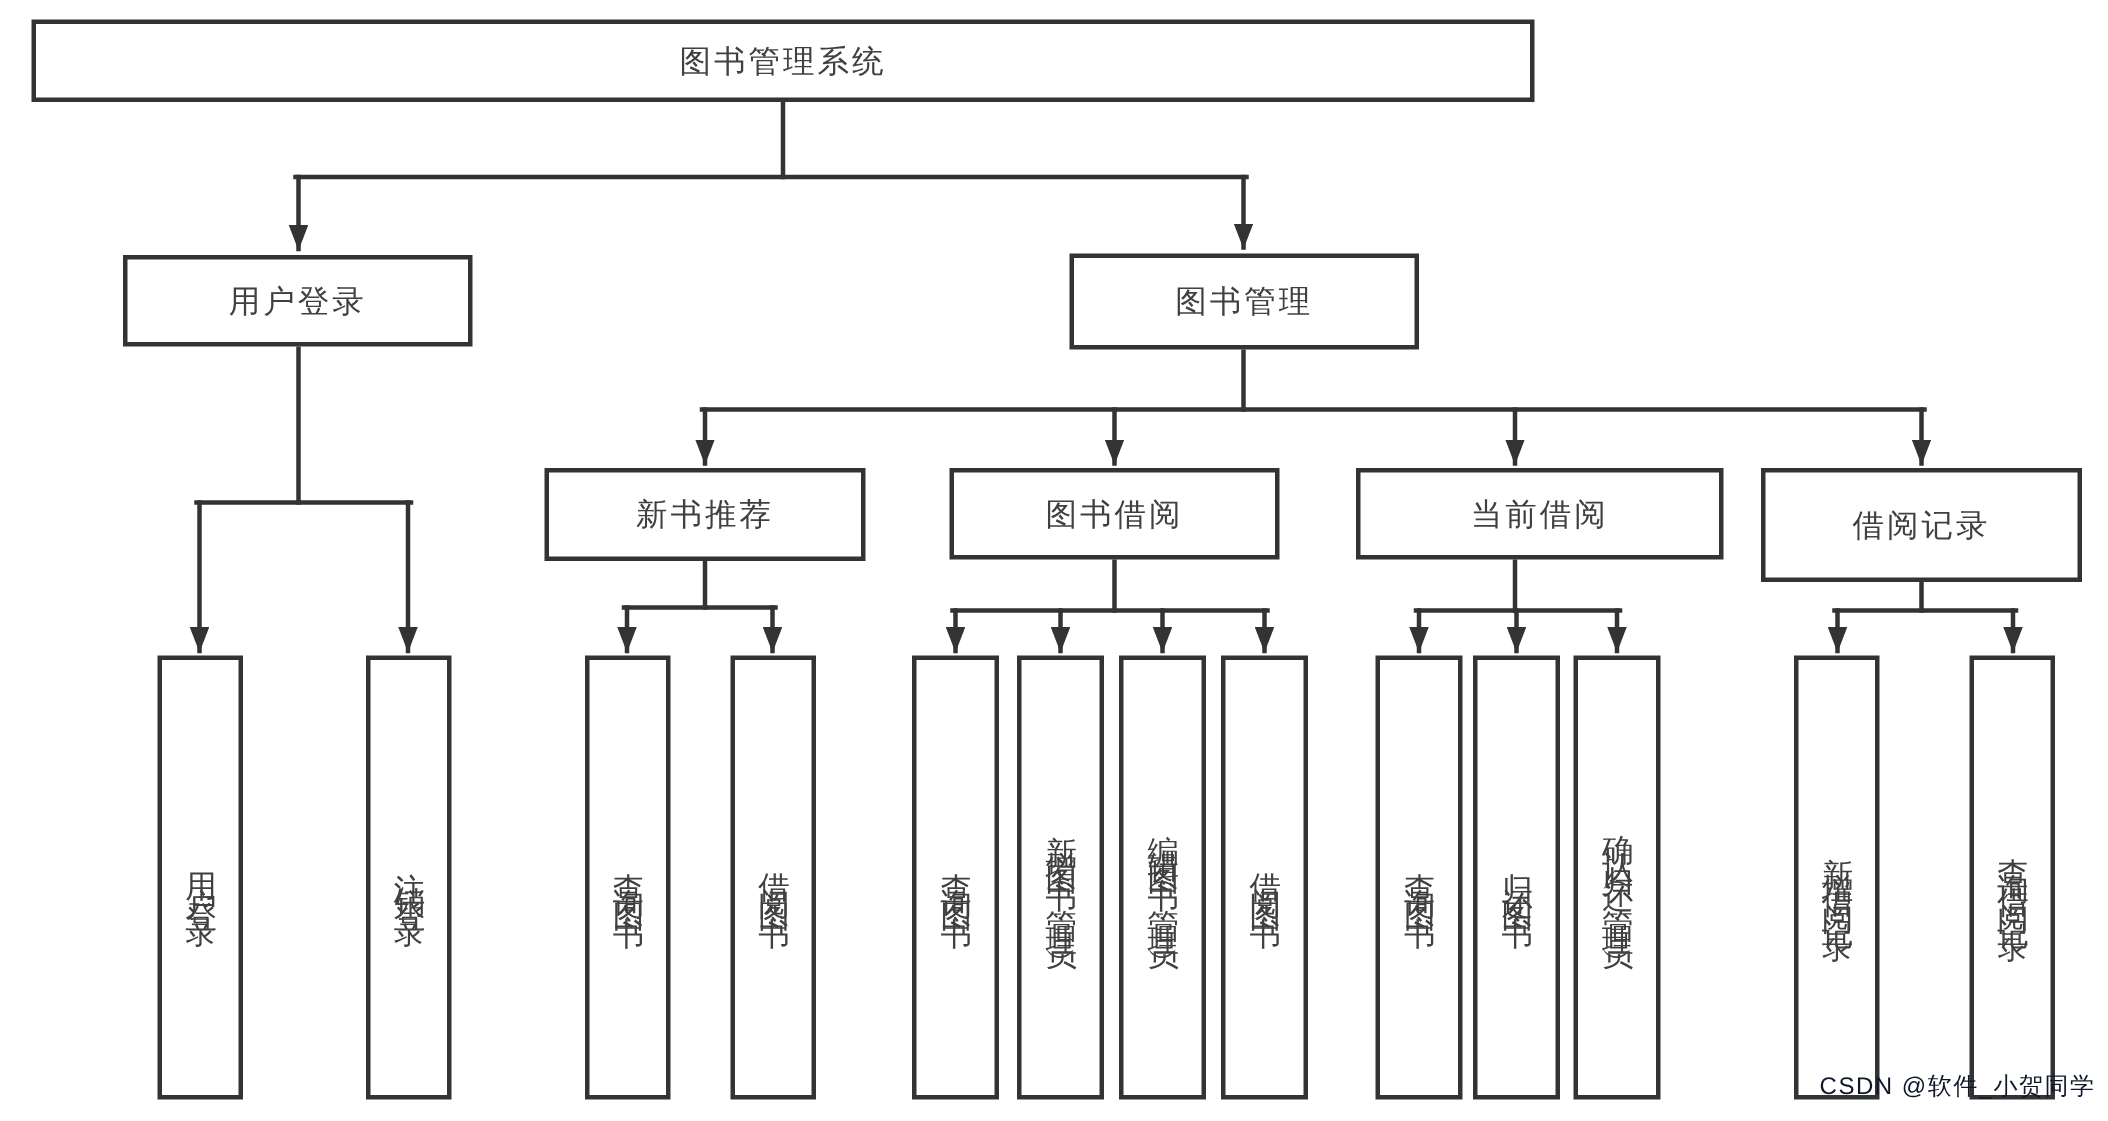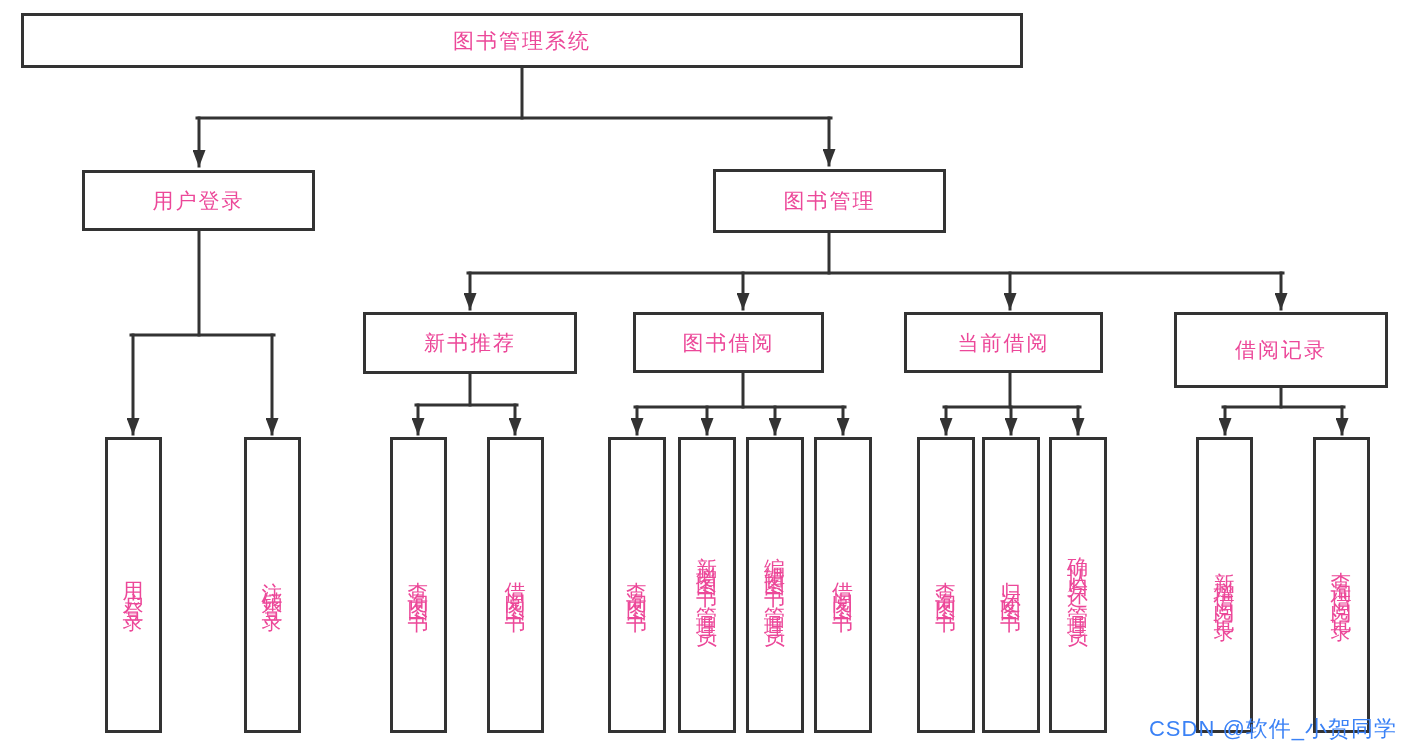--- a/index.html
+++ b/index.html
@@ -4,30 +4,30 @@
 <style>
   html,body{margin:0;padding:0;background:#ffffff;}
   #stage{
     position:relative;width:1405px;height:747px;background:#ffffff;overflow:hidden;
     font-family:"Liberation Sans","DejaVu Sans",sans-serif;color:#333333;
   }
   #wires{position:absolute;left:0;top:0;z-index:0;}
   .node{
     position:absolute;box-sizing:border-box;background:#ffffff;border:3px solid #333333;
     display:flex;align-items:center;justify-content:center;z-index:1;
-    color:#ec4899;
+    color:#404040;
   }
   .hnode{font-size:21px;letter-spacing:2px;}
   .leaf{
     writing-mode:vertical-rl;text-orientation:mixed;
     font-size:21px;letter-spacing:10px;line-height:1;
   }
   .watermark{
     position:absolute;top:714px;right:8px;z-index:3;
-    font-size:22px;letter-spacing:1px;color:#3b82f6;white-space:nowrap;
+    font-size:16px;letter-spacing:1px;color:#0f172a;white-space:nowrap;
   }
 </style>
 </head>
 <body>
 
 <div id="stage">
 
   <svg id="wires" width="1405" height="747" viewBox="0 0 1405 747">
     <defs>
       <marker id="ah" viewBox="0 0 17 13" markerUnits="userSpaceOnUse" markerWidth="17" markerHeight="13" refX="16" refY="6.5" orient="auto">
@@ -77,22 +77,22 @@
       <line x1="1342" y1="407" x2="1342" y2="434" marker-end="url(#ah)"></line>
     </g>
   </svg>
 
   <div class="node hnode" style="left:21px;top:13px;width:1002px;height:55px">图书管理系统</div>
 
   <div class="node hnode" style="left:82px;top:170px;width:233px;height:61px">用户登录</div>
   <div class="node hnode" style="left:363px;top:312px;width:214px;height:62px">新书推荐</div>
 
   <div class="node hnode" style="left:713px;top:169px;width:233px;height:64px">图书管理</div>
-  <div class="node hnode" style="left:633px;top:312px;width:191px;height:61px">图书借阅</div>
-  <div class="node hnode" style="left:904px;top:312px;width:199px;height:61px">当前借阅</div>
+  <div class="node hnode" style="left:633px;top:312px;width:220px;height:61px">图书借阅</div>
+  <div class="node hnode" style="left:904px;top:312px;width:245px;height:61px">当前借阅</div>
   <div class="node hnode" style="left:1174px;top:312px;width:214px;height:76px">借阅记录</div>
 
   <div class="node leaf" style="left:105px;top:437px;width:57px;height:296px">用户登录</div>
   <div class="node leaf" style="left:244px;top:437px;width:57px;height:296px">注销登录</div>
 
   <div class="node leaf" style="left:390px;top:437px;width:57px;height:296px">查询图书</div>
   <div class="node leaf" style="left:487px;top:437px;width:57px;height:296px">借阅图书</div>
 
   <div class="node leaf" style="left:608px;top:437px;width:58px;height:296px">查询图书</div>
   <div class="node leaf" style="left:678px;top:437px;width:58px;height:296px">新增图书（管理员）</div>

